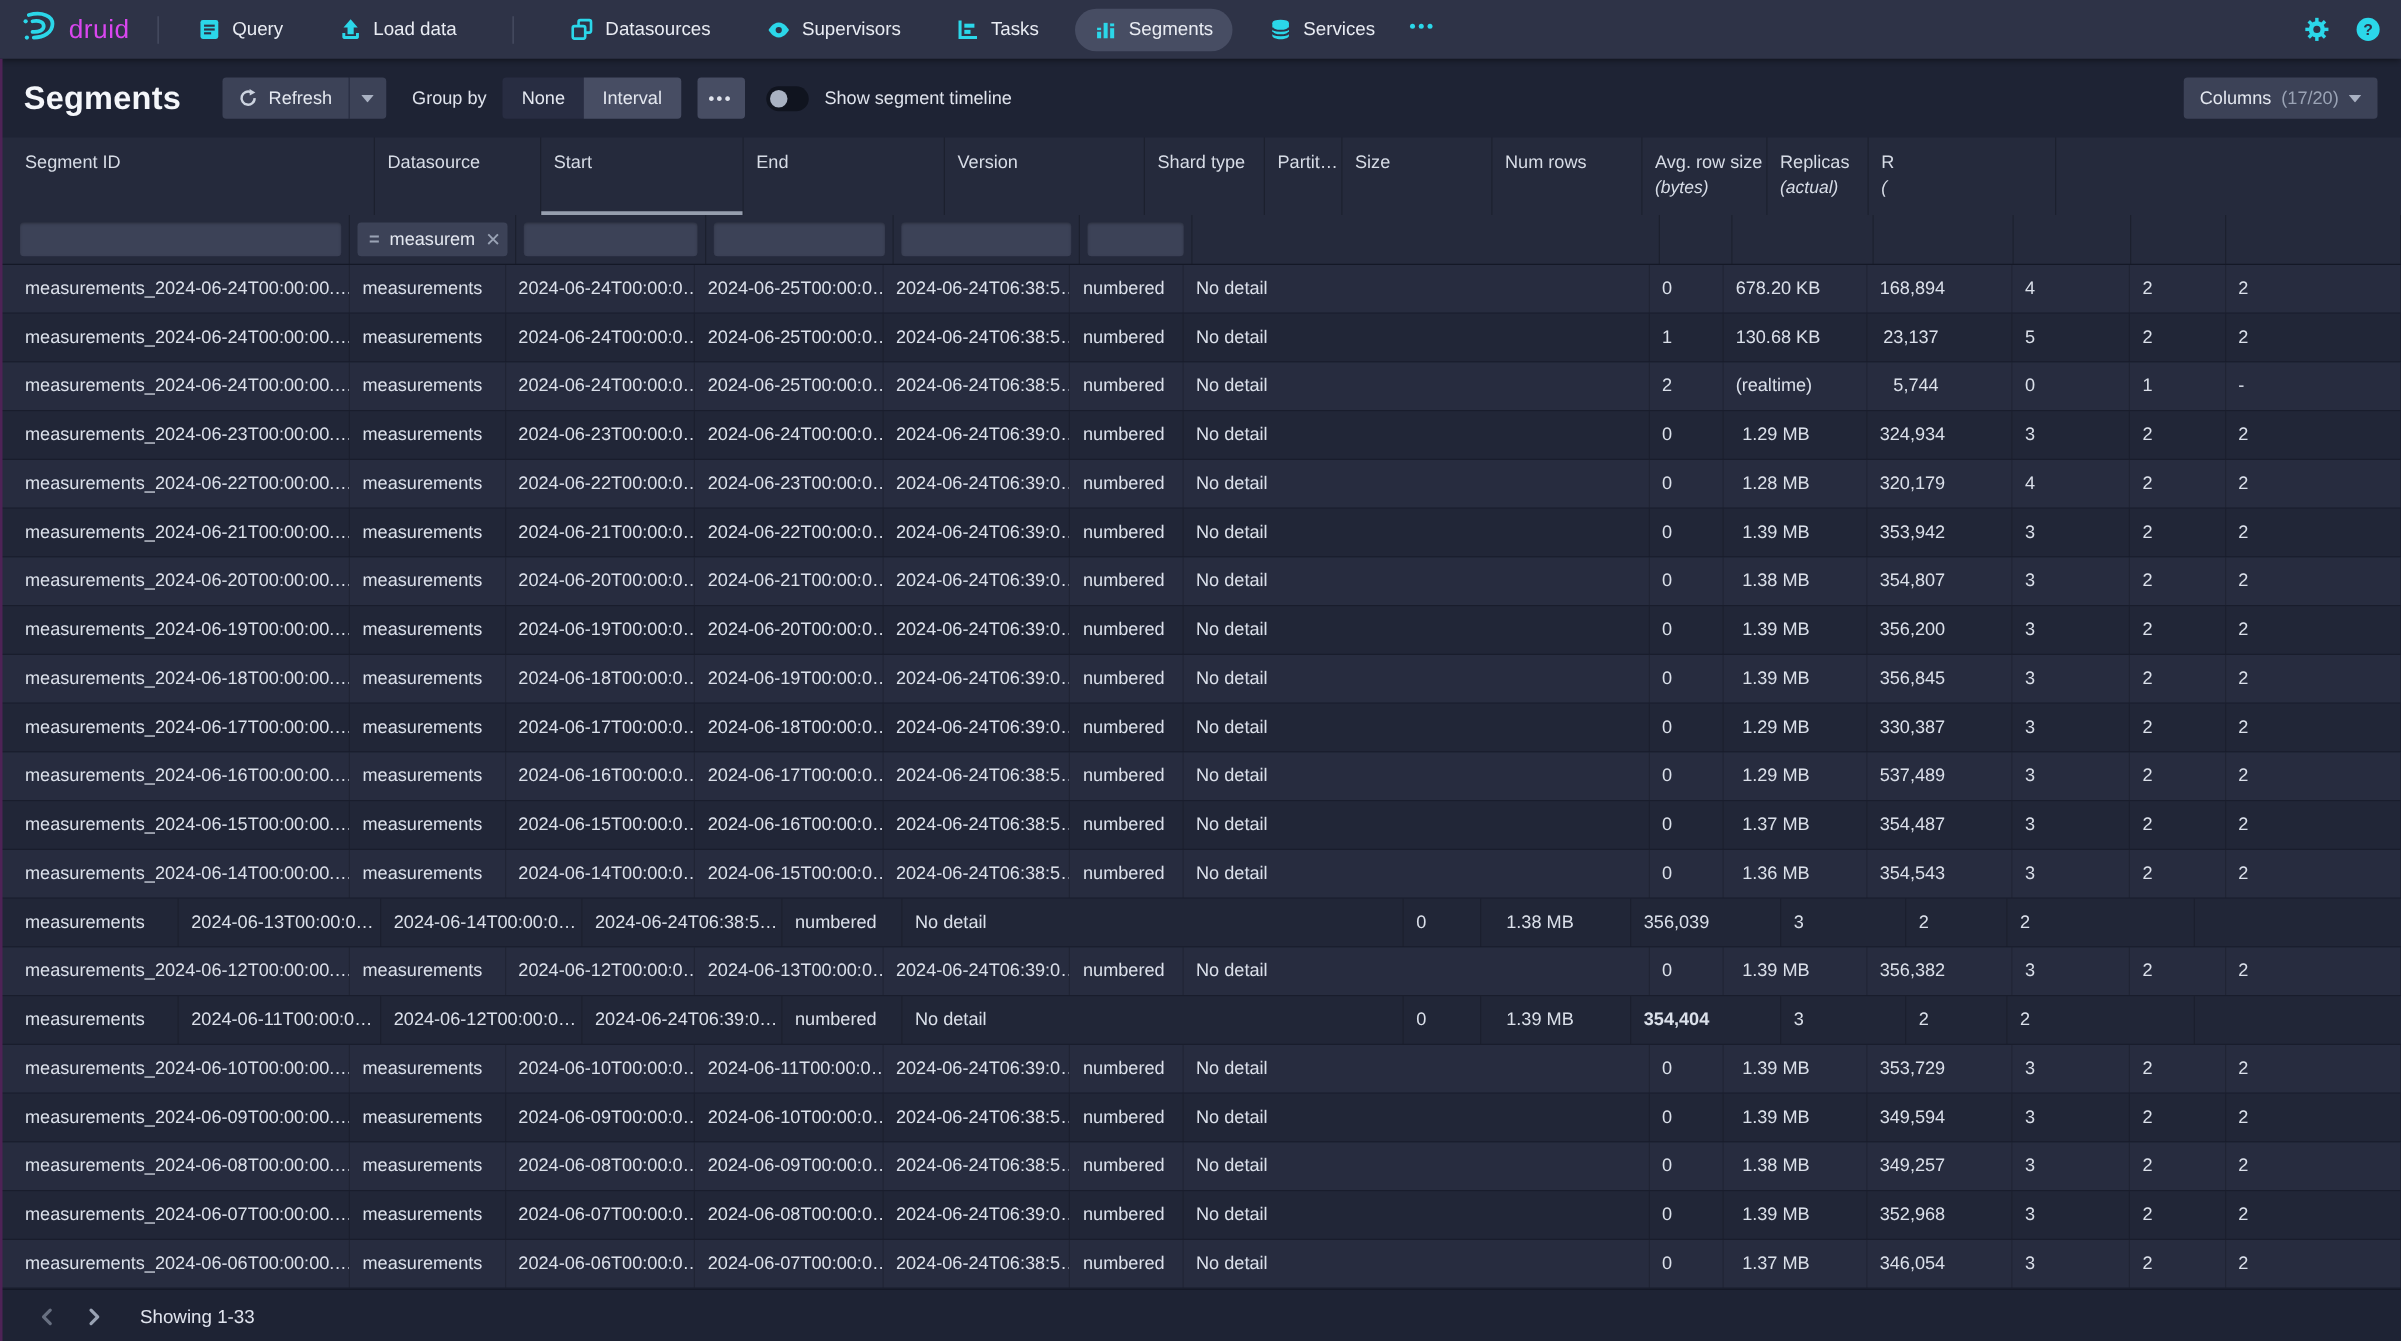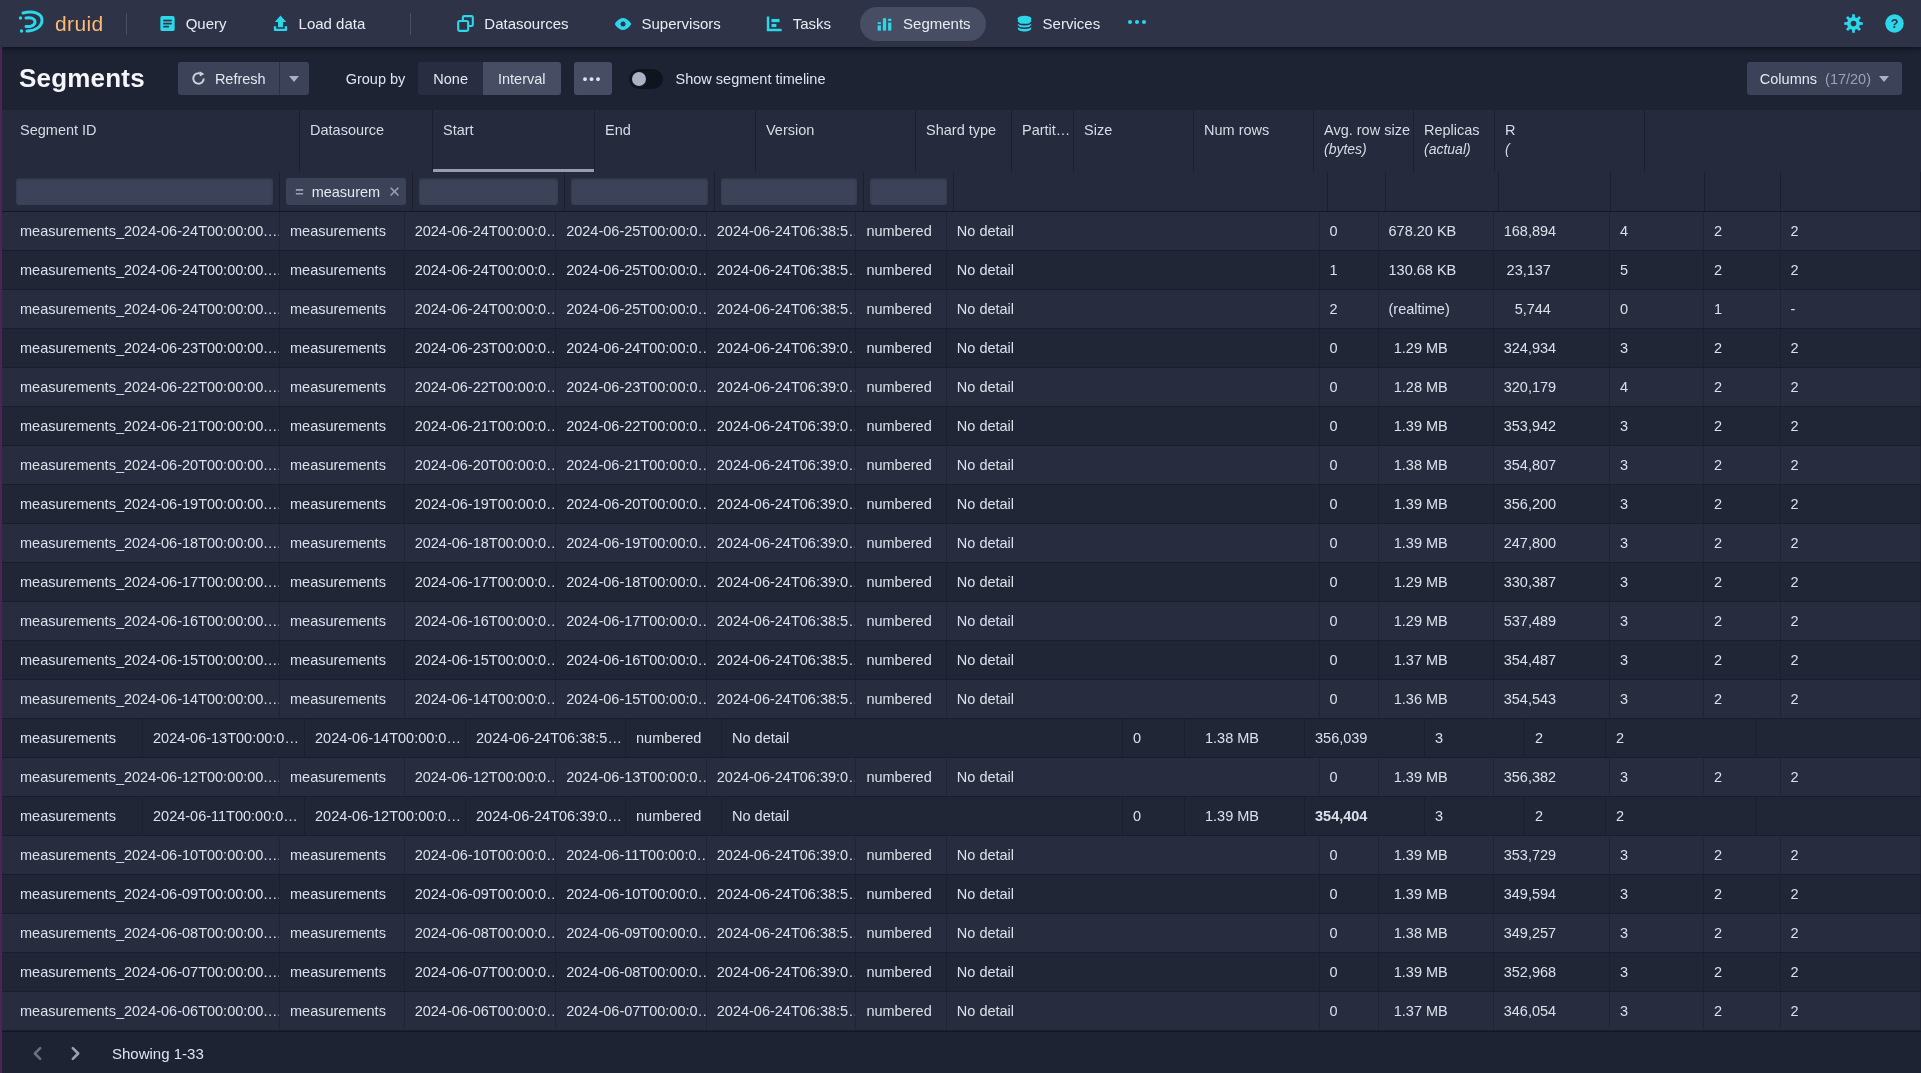--- a/index.html
+++ b/index.html
@@ -7,21 +7,21 @@
     width:1921px;height:1073px;overflow:hidden;position:relative;
     background:#1e2334;color:#dde2ec;
     font-family:"Liberation Sans","DejaVu Sans",sans-serif;
     -webkit-font-smoothing:antialiased;
   }
   
   .nav{height:47px;background:#2e3347;display:flex;align-items:center;
        padding:0 16px;position:relative;z-index:6;
        box-shadow:0 2px 5px rgba(0,0,0,.45);}
   .brand{display:flex;align-items:center;gap:9px;margin-right:6px;cursor:pointer;}
-  .brand-text{font-size:21px;color:#fdba74;letter-spacing:.4px;}
+  .brand-text{font-size:21px;color:#d946ef;letter-spacing:.4px;}
   .nav-sep{width:1px;height:22px;background:#4a5065;margin:0 16px;}
   .nav-item{display:flex;align-items:center;gap:9px;padding:0 15px;height:34px;
             border-radius:17px;font-size:15px;color:#e9ecf3;cursor:pointer;white-space:nowrap;}
   .nav-item.active{background:#474d63;}
   .nav-item .icon{display:flex;align-items:center;}
   .nav-more{padding:0 10px;display:flex;align-items:center;cursor:pointer;}
   .nav-right{margin-left:auto;display:flex;align-items:center;gap:20px;}
   .nav-right .icon{display:flex;align-items:center;cursor:pointer;}
   
   .toolbar{height:63px;display:flex;align-items:center;padding:0 19px;gap:13px;}
@@ -219,21 +219,21 @@
       <span>Refresh</span>
     </div>
     <div class="btn caret">
       <span class="icon" style="display:flex;">
           <svg width="10" height="6" viewBox="0 0 10 6">
             <path d="M0 0 L10 0 L5 6 Z" fill="#a9b1c2"></path>
           </svg>
         </span>
     </div>
   </div>
-  <span class="lbl" style="margin-left:24px;">Group by</span>
+  <span class="lbl" style="margin-left:8px;">Group by</span>
   <div class="seg-group">
     <div class="seg-btn">None</div>
     <div class="seg-btn selected">Interval</div>
   </div>
   <div class="btn more-btn">•••</div>
   <div class="switch">
     <div class="knob"></div>
   </div>
   <span class="lbl">Show segment timeline</span>
   <div class="btn columns-btn">
@@ -417,21 +417,21 @@
       <div class="tr">
         <div class="td" style="width: 290px;">measurements_2024-06-18T00:00:00.…</div>
         <div class="td" style="width: 133px;">measurements</div>
         <div class="td" style="width: 162px;">2024-06-18T00:00:0…</div>
         <div class="td" style="width: 161px;">2024-06-19T00:00:0…</div>
         <div class="td" style="width: 160px;">2024-06-24T06:39:0…</div>
         <div class="td" style="width: 96px;">numbered</div>
         <div class="td" style="width: 401px;">No detail</div>
         <div class="td" style="width: 62px;">0</div>
         <div class="td a-right pad-size" style="width: 120px;">1.39 MB</div>
-        <div class="td a-right pad-rows" style="width: 120px;">247,800</div>
+        <div class="td a-right pad-rows" style="width: 120px;">356,845</div>
         <div class="td" style="width: 100px;">3</div>
         <div class="td" style="width: 81px;">2</div>
         <div class="td" style="width: 150px;">2</div>
       </div>
       <div class="tr">
         <div class="td" style="width: 290px;">measurements_2024-06-17T00:00:00.…</div>
         <div class="td" style="width: 133px;">measurements</div>
         <div class="td" style="width: 162px;">2024-06-17T00:00:0…</div>
         <div class="td" style="width: 161px;">2024-06-18T00:00:0…</div>
         <div class="td" style="width: 160px;">2024-06-24T06:39:0…</div>

